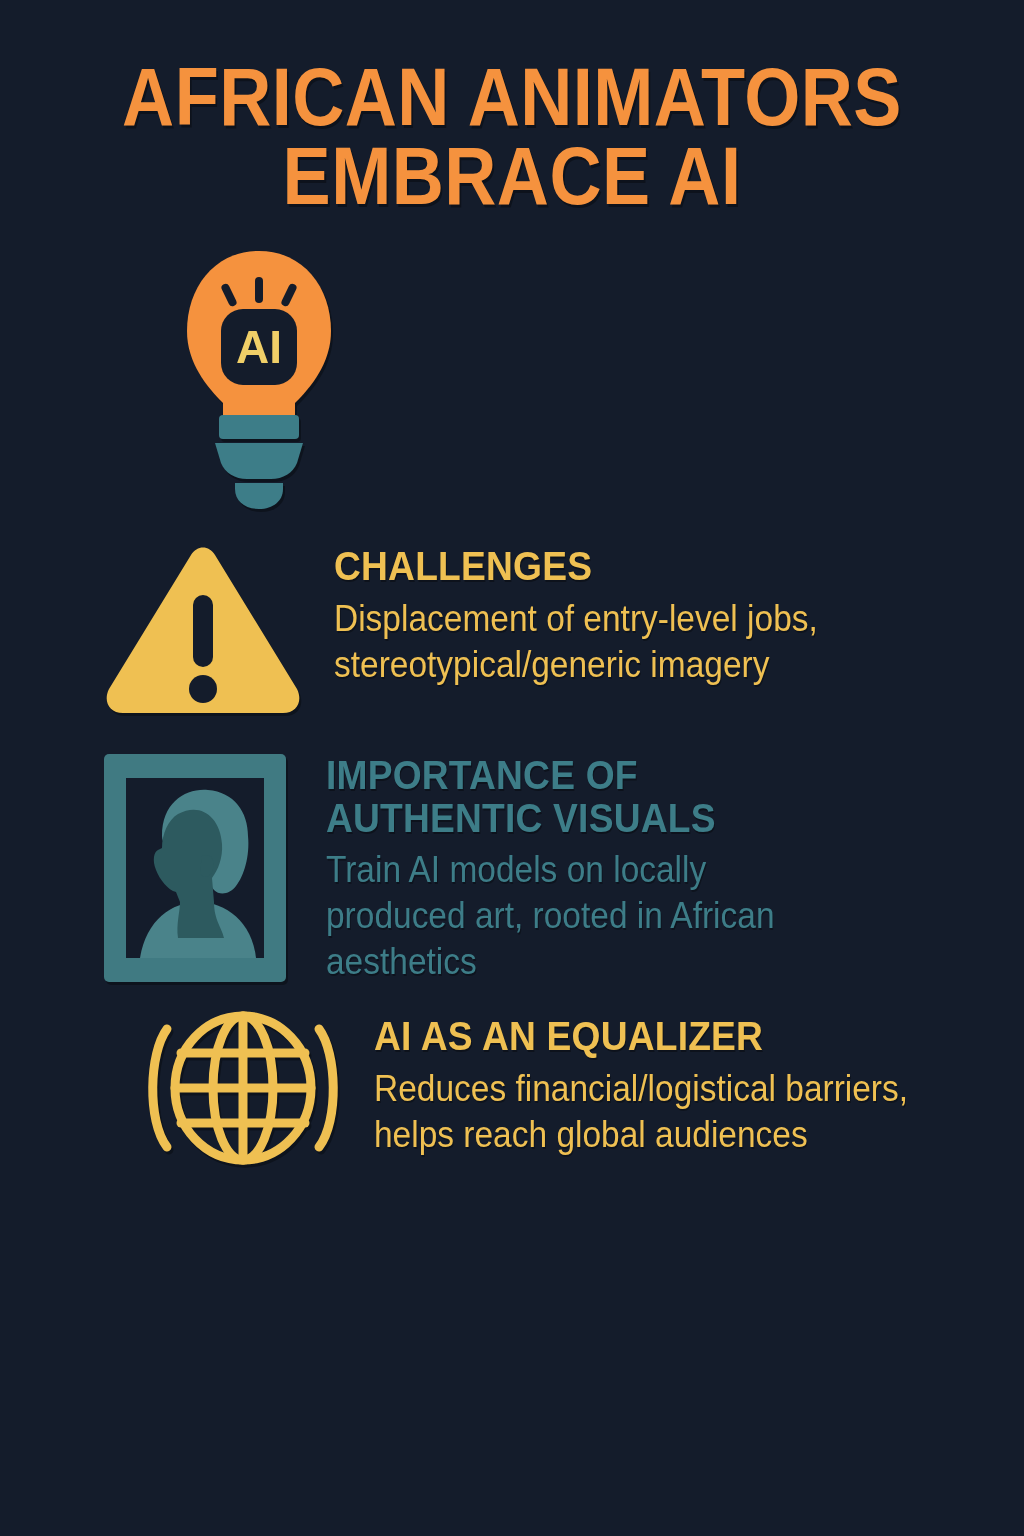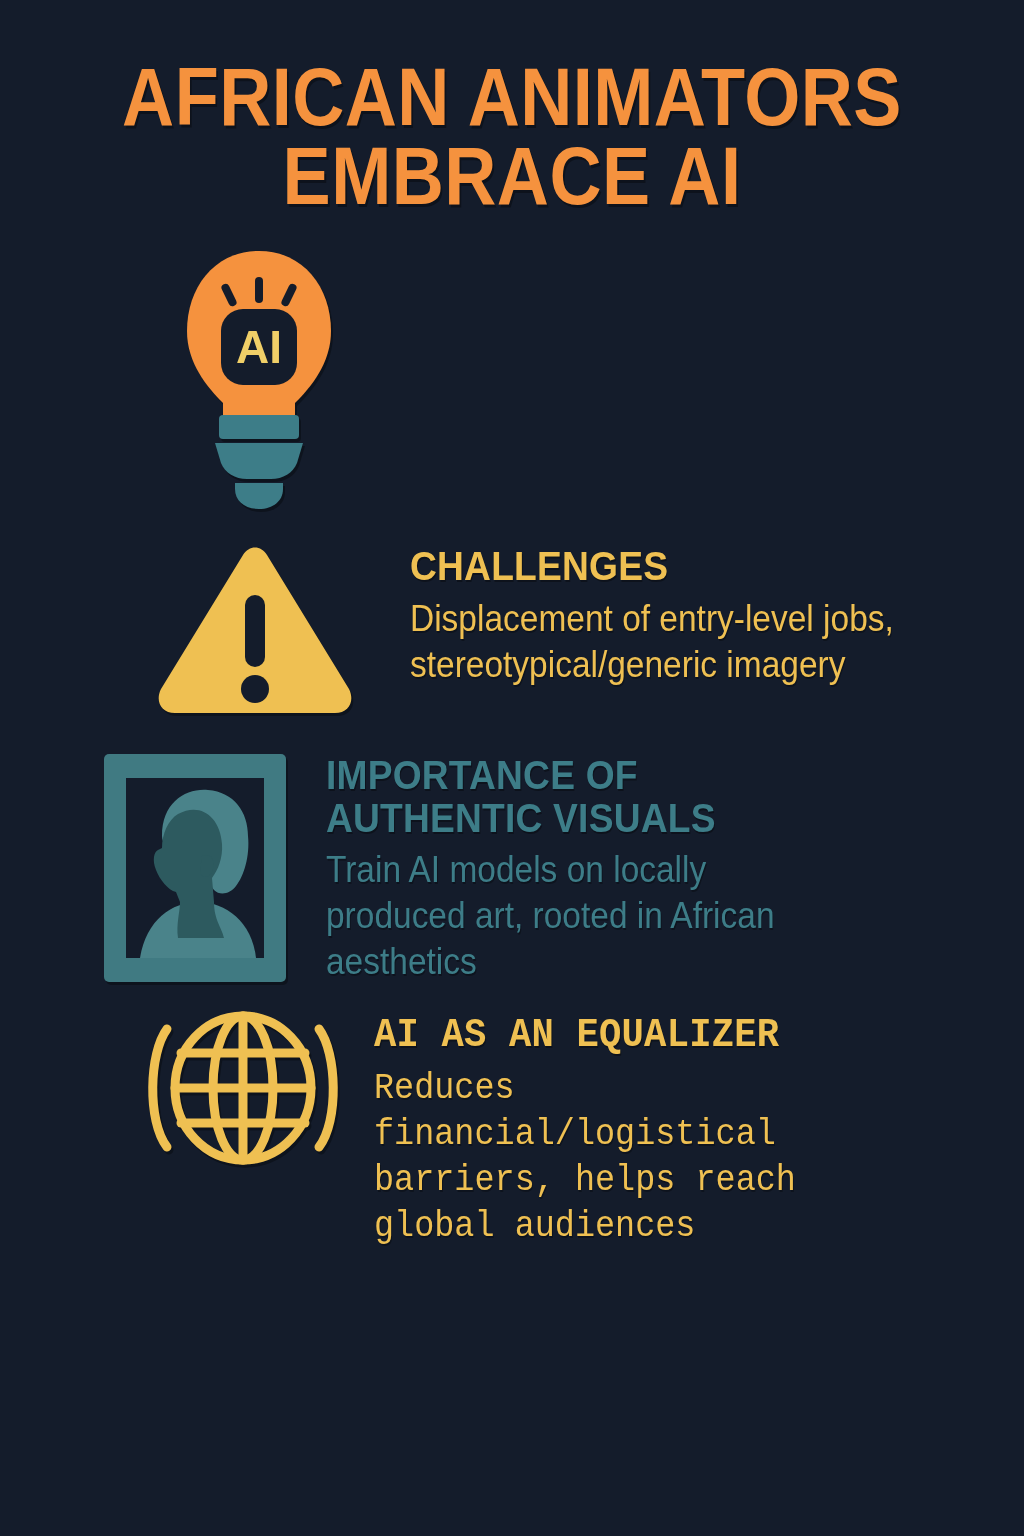--- a/index.html
+++ b/index.html
@@ -74,23 +74,23 @@
     line-height: 1.28;
     margin: 0;
     transform: scaleX(0.93);
     transform-origin: left center;
     text-shadow: 1px 2px 0 rgba(0,0,0,0.30);
   }
 
   
   #section-1 { margin-top: 32px; }
   #section-1 .icon-col { margin-left: 0; }
-  #section-2 { margin-top: 46px; padding-left: 116px; gap: 24px; }
+  #section-2 { margin-top: 46px; padding-left: 64px; }
   #section-3 { margin-top: 34px; padding-left: 56px; }
-  #section-4 { margin-top: 28px; padding-left: 104px; font-family: Liberation Mono, monospace; }
+  #section-4 { margin-top: 28px; padding-left: 104px; }
 
   #section-1 .text-col, #section-2 .text-col,
   #section-3 .text-col, #section-4 .text-col { margin-left: -8px; }
 
   svg { display: block; overflow: visible; }
   .icon-shadow { filter: drop-shadow(2px 3px 0 rgba(0,0,0,0.32)); }
 </style>
 </head>
 <body>
 

